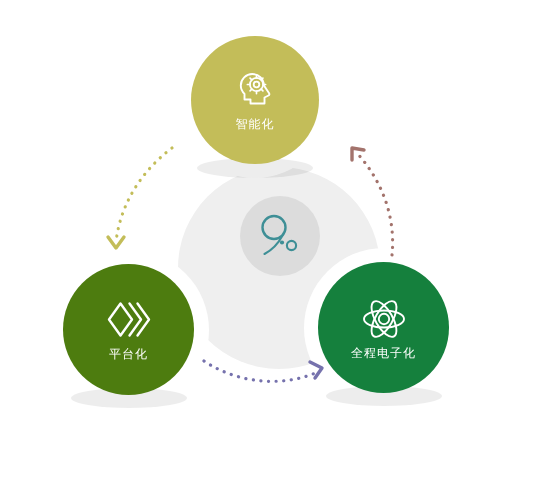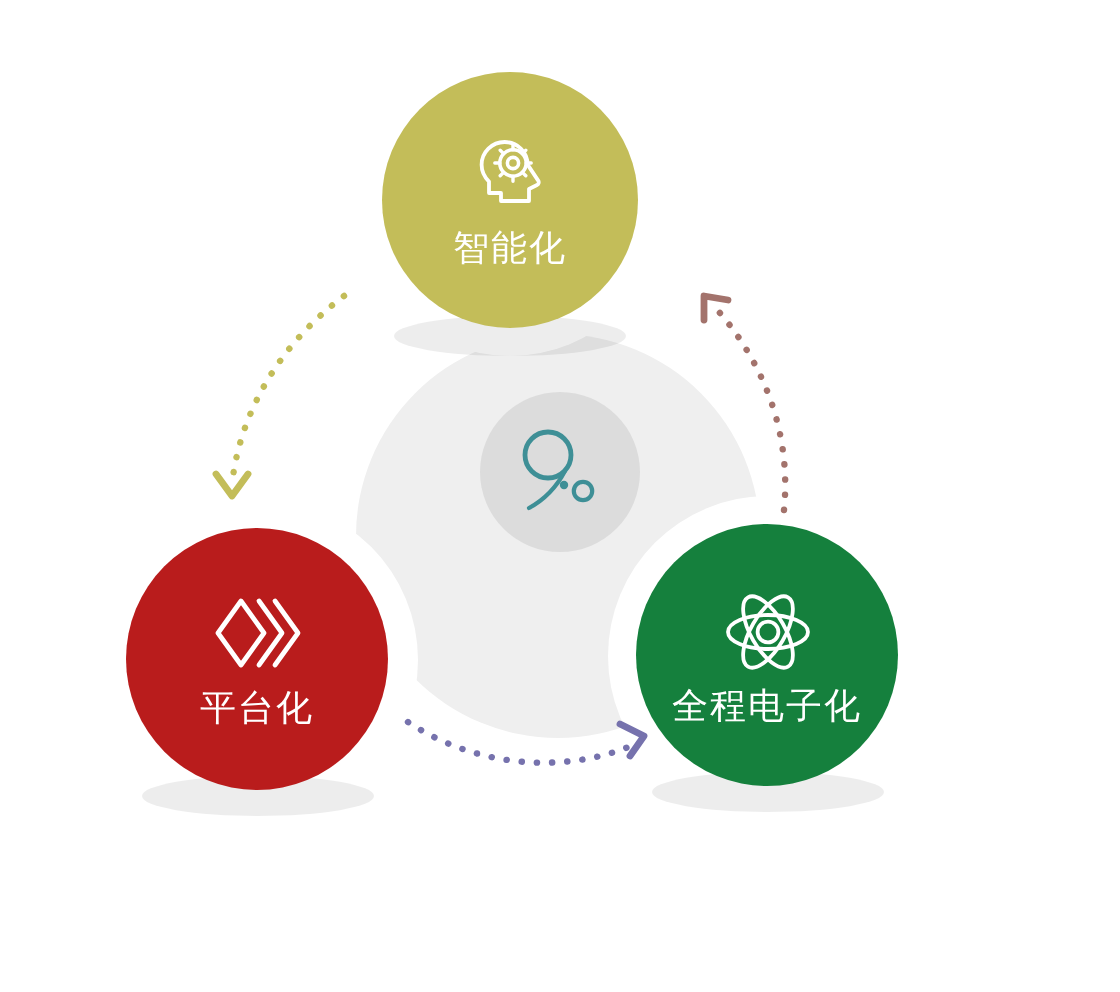--- a/index.html
+++ b/index.html
@@ -33,40 +33,40 @@
     flex-direction: column;
     align-items: center;
     justify-content: center;
   }
   .node-icon {
     display: block;
     margin-bottom: 6px;
   }
   .node-label {
     color: #ffffff;
-    font-size: 18px;
+    font-size: 12px;
     letter-spacing: 1px;
     line-height: 1;
     font-weight: normal;
     text-align: center;
     user-select: none;
   }
   #node-intelligent {
     left: 191px;
     top: 36px;
     width: 128px;
     height: 128px;
     background: #c3bd59;
   }
   #node-platform {
     left: 63px;
     top: 264px;
     width: 131px;
     height: 131px;
-    background: #b91c1c;
+    background: #4d7c0f;
   }
   #node-electronic {
     left: 318px;
     top: 262px;
     width: 131px;
     height: 131px;
     background: #15803d;
   }
   #center-logo-wrap {
     position: absolute;

